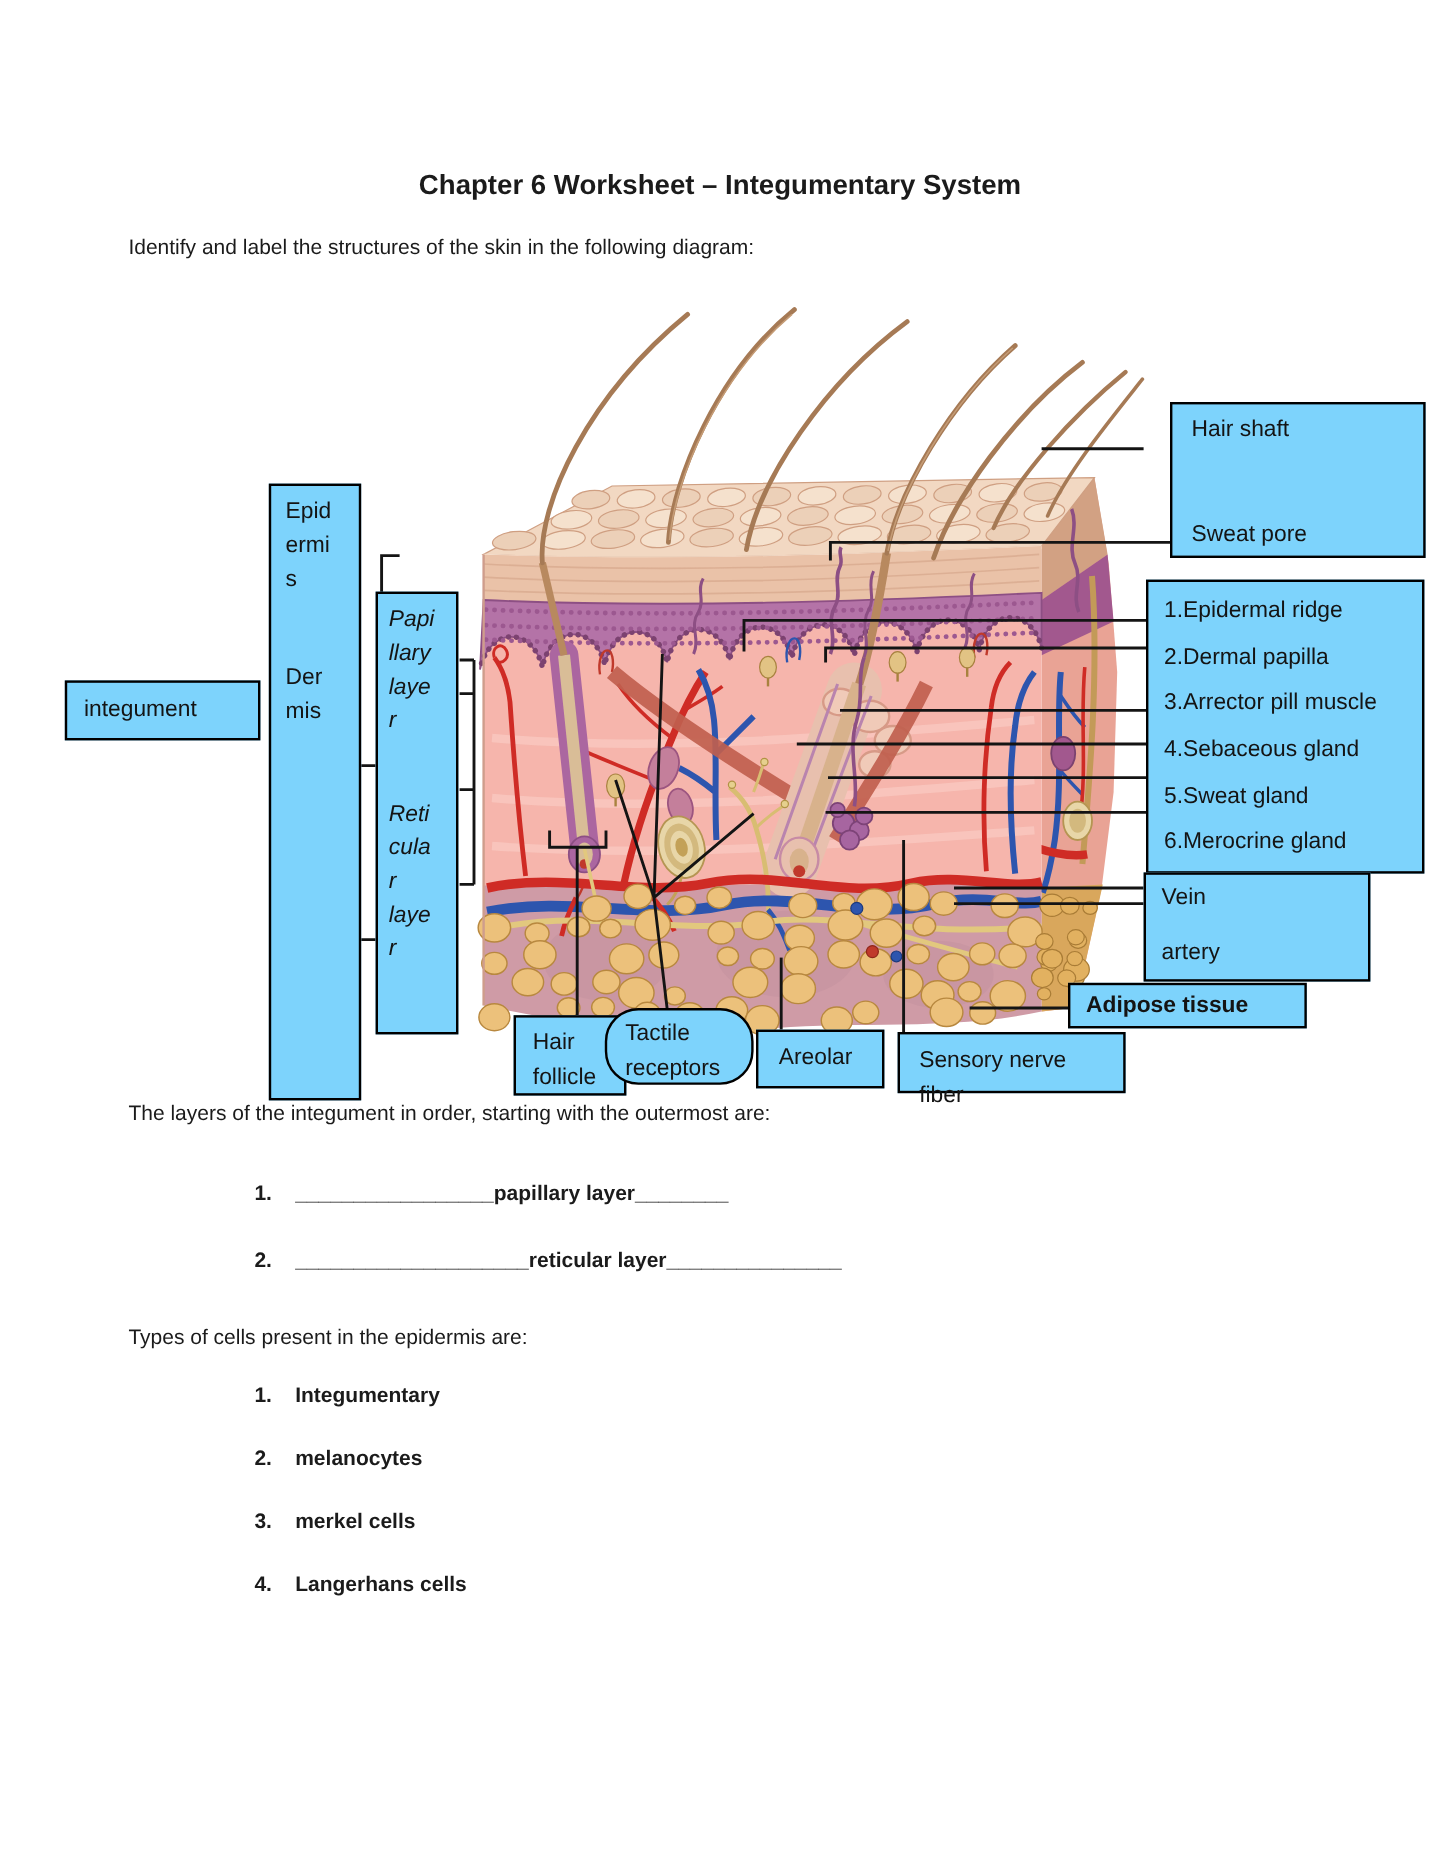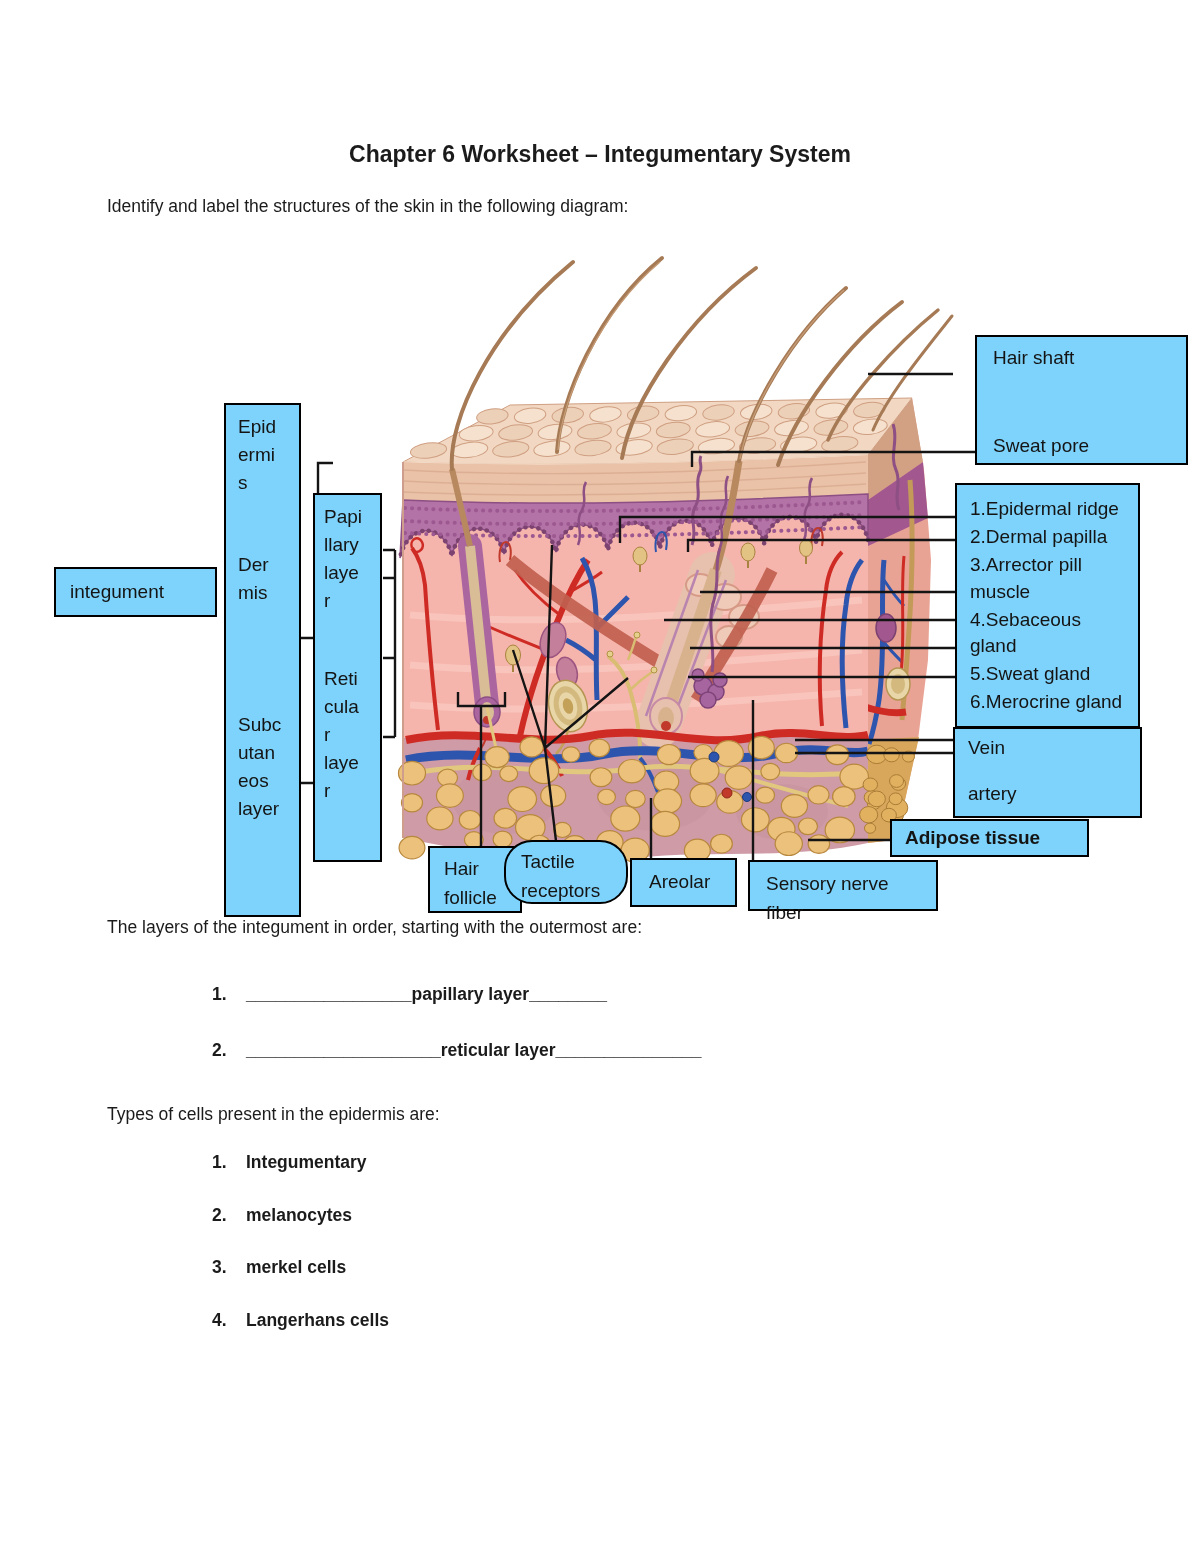--- a/index.html
+++ b/index.html
@@ -13,26 +13,26 @@
   .intro{left:107px;top:196px;font-size:17.5px;z-index:2;}
   .box{
     position:absolute;background:#7dd3fc;border:2px solid #000;
     font-size:19px;line-height:1.4;z-index:3;box-sizing:border-box;color:#141414;
   }
   .pre{white-space:pre-line;}
   .vcenter{display:flex;align-items:center;}
   .inner-abs{position:absolute;left:0;right:0;}
   #box-layers{left:224px;top:403px;width:77px;height:514px;}
   #box-layers .inner-abs{padding-left:12px;line-height:28px;}
-  #box-sublayers{left:313px;top:493px;width:69px;height:369px;}
+  #box-sublayers{left:313px;top:493px;width:69px;height:369px;font-style:italic;}
   #box-sublayers .inner-abs{padding-left:9px;line-height:28px;}
   #box-integument{left:54px;top:567px;width:163px;height:50px;padding-left:14px;}
   #box-hairshaft{left:975px;top:335px;width:213px;height:130px;}
   #box-hairshaft .inner-abs{padding-left:16px;}
-  #box-numbered{left:955px;top:483px;width:185px;height:245px;display:flex;flex-direction:column;justify-content:space-between;padding:11px 6px 10px 13px;}
+  #box-numbered{left:955px;top:483px;width:232px;height:245px;display:flex;flex-direction:column;justify-content:space-between;padding:11px 6px 10px 13px;}
   #box-veinartery{left:953px;top:727px;width:189px;height:91px;}
   #box-veinartery .inner-abs{padding-left:13px;}
   #box-adipose{left:890px;top:819px;width:199px;height:38px;padding-left:13px;font-weight:bold;}
   #box-sensory{left:748px;top:860px;width:190px;height:51px;padding:7px 0 0 16px;line-height:29px;}
   #box-areolar{left:630px;top:858px;width:107px;height:49px;padding-left:17px;}
   #box-hairfollicle{left:428px;top:846px;width:94px;height:67px;padding:6px 0 0 14px;line-height:29px;}
   #box-tactile{left:504px;top:840px;width:124px;height:64px;padding:5px 0 0 15px;line-height:29px;border-radius:28px;}
   .q-text{left:107px;font-size:17.5px;z-index:2;}
   .q-item{position:absolute;z-index:2;font-size:17.5px;font-weight:bold;}
   .q-item .num{position:absolute;left:212px;}
@@ -319,24 +319,20 @@
 <div class="box vcenter" id="box-integument">
   <span>integument</span>
 </div>
 
 <div class="box" id="box-layers">
   <div class="inner-abs pre" style="top:8px;">Epid
 ermi
 s</div>
   <div class="inner-abs pre" style="top:146px;">Der
 mis</div>
-  <div class="inner-abs pre" style="top:306px;">Subc
-utan
-eos
-layer</div>
 </div>
 
 <div class="box" id="box-sublayers">
   <div class="inner-abs pre" style="top:8px;">Papi
 llary
 laye
 r</div>
   <div class="inner-abs pre" style="top:170px;">Reti
 cula
 r

